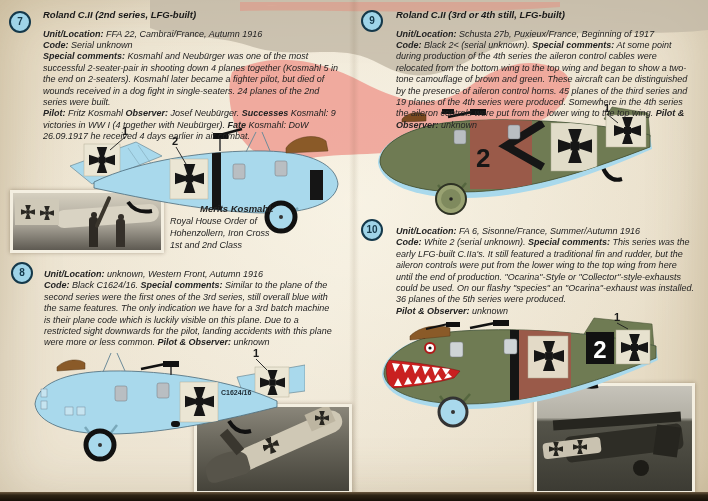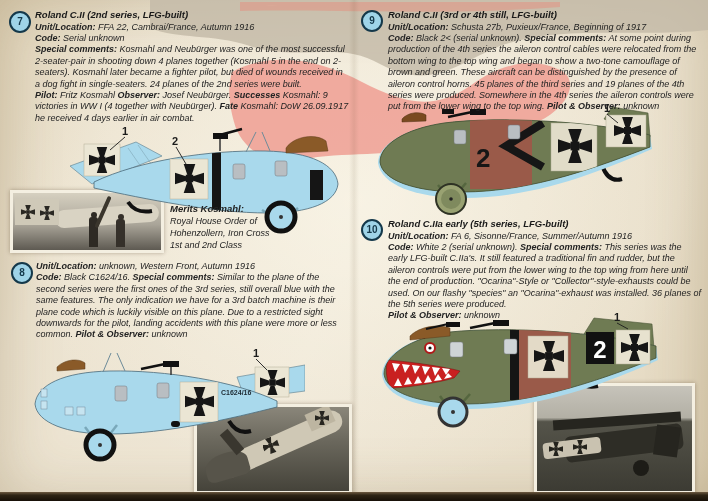--- a/index.html
+++ b/index.html
@@ -7,25 +7,25 @@
         background:
           radial-gradient(ellipse at 50% 40%, rgba(255,252,240,.55), rgba(0,0,0,0) 70%),
           linear-gradient(115deg,#e2d6bd 0%,#ece3d0 18%,#efe7d6 50%,#e9dfca 82%,#ded1b6 100%);
         font-family:"Liberation Sans",sans-serif;
         box-shadow:inset 0 0 60px rgba(120,92,48,.28);}
   .abs{position:absolute;}
   .badge{position:absolute;width:18px;height:18px;border-radius:50%;
          border:2px solid #14384a;background:#9fd4e8;color:#14384a;
          font:700 10px/18px "Liberation Sans",sans-serif;text-align:center;font-style:normal;}
   .sec{position:absolute;color:#232323;}
-  .sec .title{font:italic 700 9.5px/11.6px "Liberation Sans",sans-serif;color:#191919;margin:0 0 1px 0;}
-  .sec .body{font:italic 400 9px/11.4px "Liberation Sans",sans-serif;margin:0;}
+  .sec .title{font:italic 700 9.5px/11.6px "Liberation Sans",sans-serif;color:#191919;margin:0 0 1px 8px;}
+  .sec .body{font:italic 400 9px/11.4px "Liberation Sans",sans-serif;margin:8px;}
   .sec .body .b{font-weight:700;}
   .merits{position:absolute;color:#232323;}
-  .merits .ml{font:italic 700 9.5px/12px "Liberation Sans",sans-serif;}
+  .merits .ml{font:italic 700 9.5px/12px "Liberation Sans",sans-serif;text-align:right;}
   .merits .mt{font:italic 400 9px/12px "Liberation Sans",sans-serif;}
   .photo{position:absolute;border:3px solid #f4efe1;box-shadow:0 0 4px rgba(60,40,20,.35);overflow:hidden;}
   .fold{position:absolute;top:0;width:10px;height:501px;
         background:linear-gradient(90deg,rgba(90,70,40,0) 0%,rgba(90,70,40,.10) 50%,rgba(90,70,40,0) 100%);}
   .edge{position:absolute;left:0;top:492px;width:708px;height:9px;
         background:linear-gradient(180deg,#6d5a40 0%,#2e2415 35%,#171007 100%);}
   svg text{font-family:"Liberation Sans",sans-serif;}
   .callout{font:700 11px "Liberation Sans",sans-serif;fill:#1b1b1b;}
 </style>
 </head>
@@ -277,21 +277,20 @@
   </div>
 
   <div class="badge" style="left:361px;top:10px">9</div>
   <div class="sec" style="left:388px;top:9px;width:314px">
     <p class="title">Roland C.II (3rd or 4th still, LFG-built)</p>
     <p class="body"><span class="b">Unit/Location:</span><span> Schusta 27b, Puxieux/France, Beginning of 1917</span><br><span class="b">Code:</span><span> Black 2&lt; (serial unknown). </span><span class="b">Special comments:</span><span> At some point during production of the 4th series the aileron control cables were relocated from the bottom wing to the top wing and began to show a two-tone camouflage of brown and green. These aircraft can be distinguished by the presence of aileron control horns. 45 planes of the third series and 19 planes of the 4th series were produced. Somewhere in the 4th series the aileron controls were put from the lower wing to the top wing. </span><span class="b">Pilot &amp; Observer:</span><span> unknown</span></p>
   </div>
 
   <div class="badge" style="left:361px;top:219px">10</div>
   <div class="sec" style="left:388px;top:218px;width:314px">
-    <p class="title">Roland C.IIa early (5th series, LFG-built)</p>
     <p class="body"><span class="b">Unit/Location:</span><span> FA 6, Sisonne/France, Summer/Autumn 1916</span><br><span class="b">Code:</span><span> White 2 (serial unknown). </span><span class="b">Special comments:</span><span> This series was the early LFG-built C.IIa's. It still featured a traditional fin and rudder, but the aileron controls were put from the lower wing to the top wing from here until the end of production. "Ocarina"-Style or "Collector"-style-exhausts could be used. On our flashy "species" an "Ocarina"-exhaust was installed. 36 planes of the 5th series were produced.</span><br><span class="b">Pilot &amp; Observer:</span><span> unknown</span></p>
   </div>
 
   <div class="merits" style="left:170px;top:203px;width:104px">
     <div class="ml">Merits Kosmahl:</div>
     <div class="mt">Royal House Order of Hohenzollern, Iron Cross 1st and 2nd Class</div>
   </div>
 
   <div class="edge"></div>
 </div>

